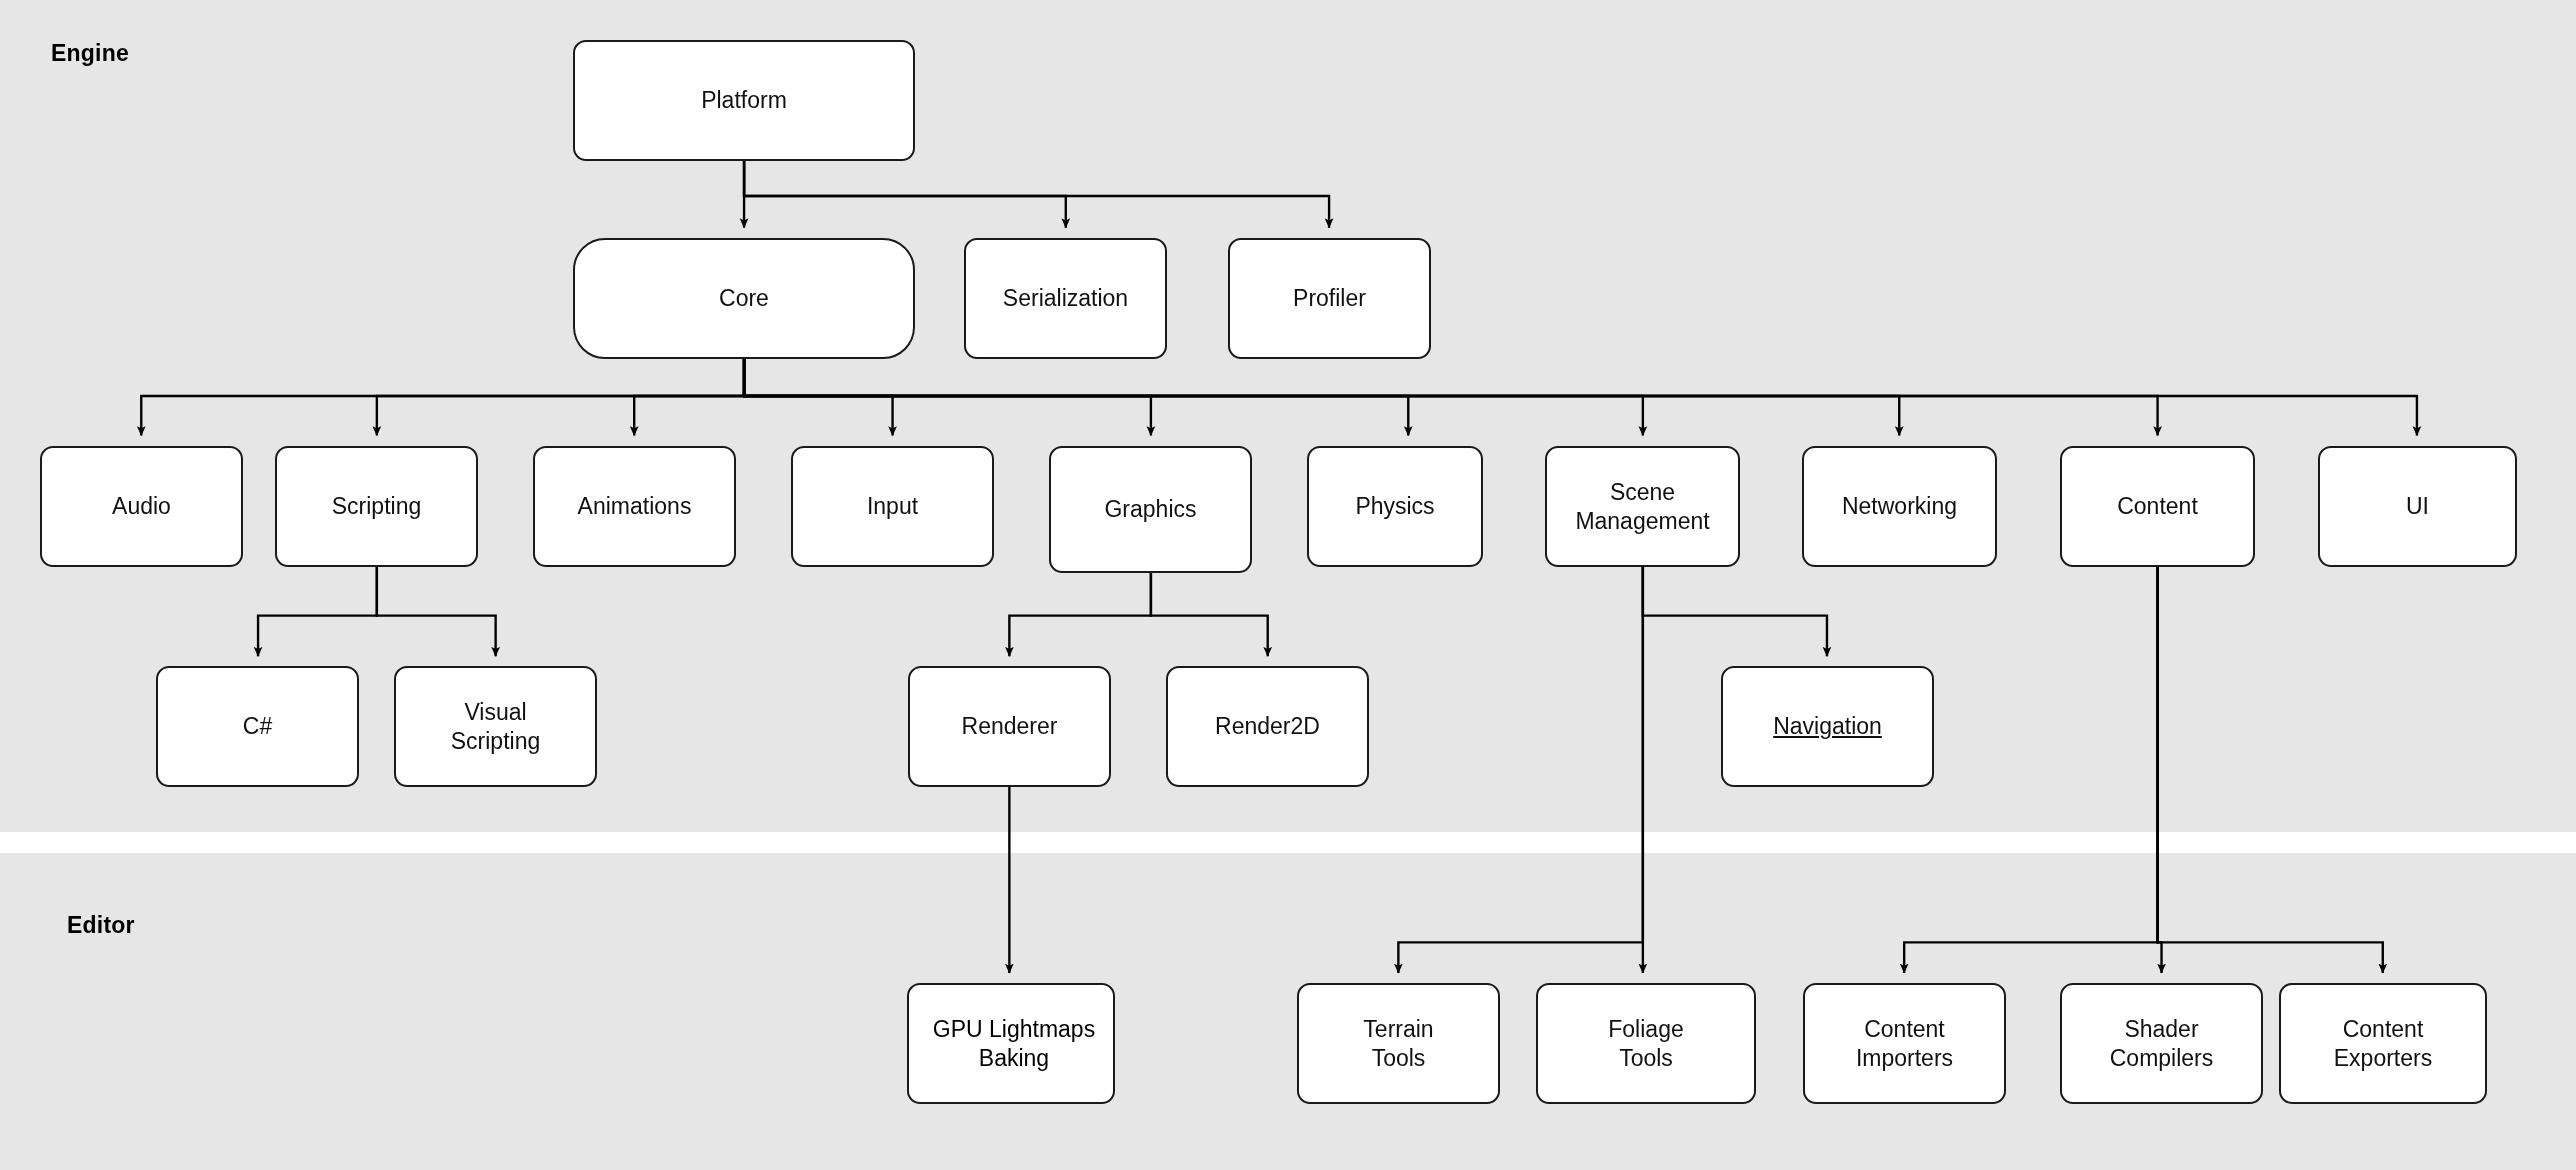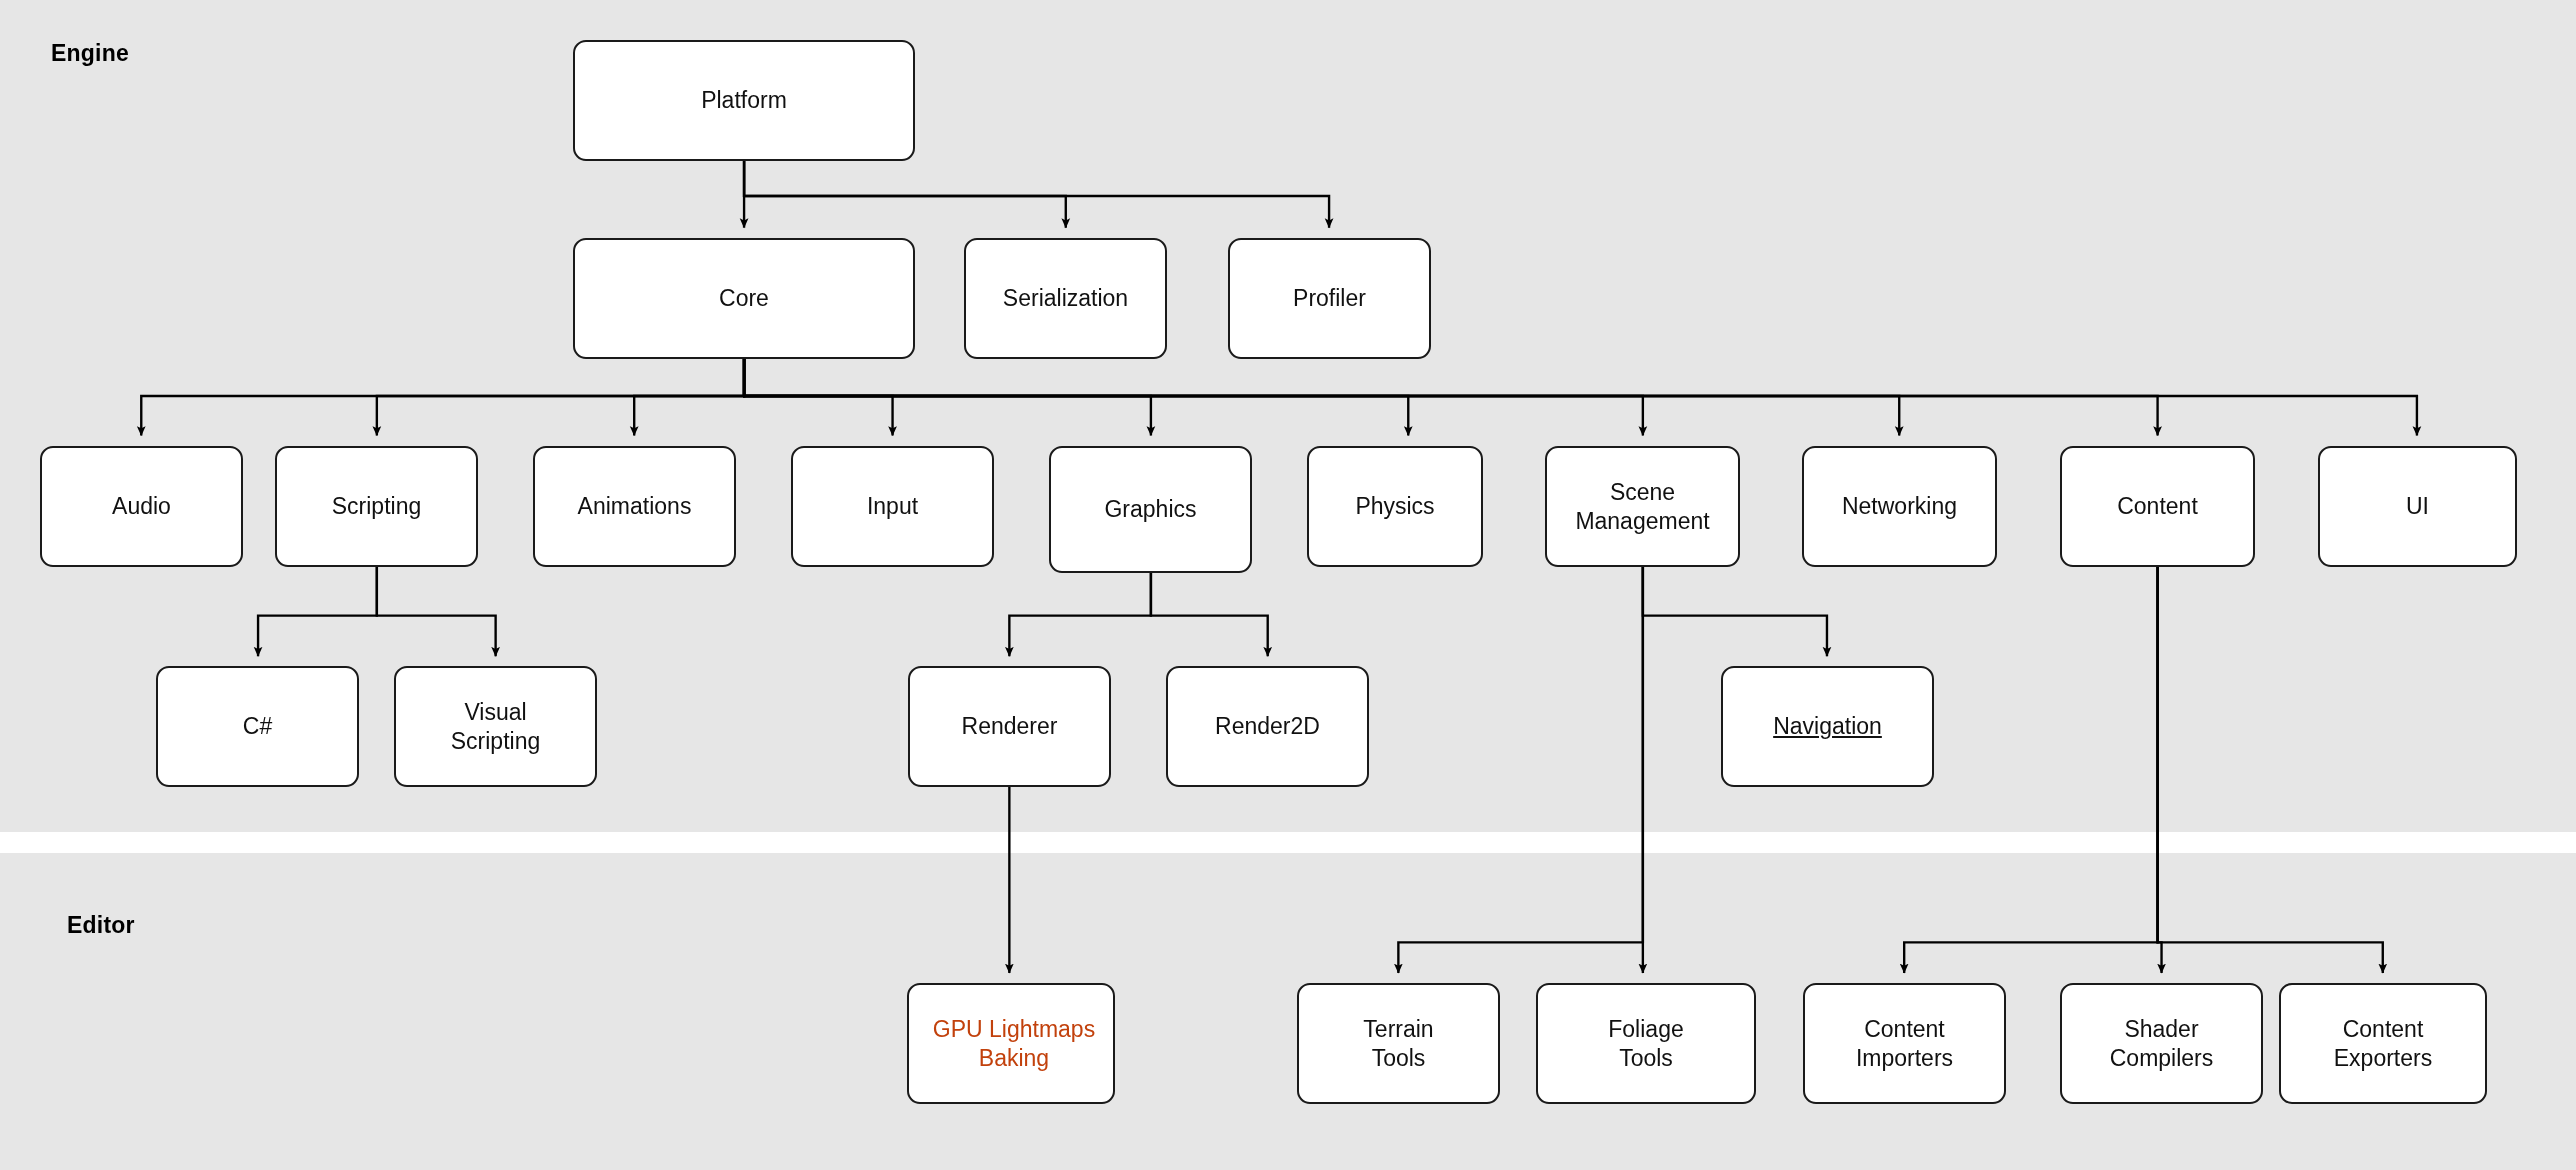--- a/index.html
+++ b/index.html
@@ -59,21 +59,21 @@
         <path d="M2179.5,572 L2179.5,952 L1923.5,952 L1923.5,983" marker-end="url(#arrow)" stroke="#000000" stroke-width="2.4" fill="none"></path>
         <path d="M2179.5,572 L2179.5,952 L2183.5,952 L2183.5,983" marker-end="url(#arrow)" stroke="#000000" stroke-width="2.4" fill="none"></path>
         <path d="M2179.5,572 L2179.5,952 L2407,952 L2407,983" marker-end="url(#arrow)" stroke="#000000" stroke-width="2.4" fill="none"></path>
       </g>
   </svg>
 
   <div id="node-layer">
       <div class="node" style="left: 573px; top: 40px; width: 342px; height: 121px; background: rgb(255, 255, 255); border-color: rgb(26, 26, 26); color: rgb(17, 17, 17);">
         <span>Platform</span>
       </div>
-      <div class="node" style="left: 573px; top: 238px; width: 342px; height: 121px; background: rgb(255, 255, 255); border-color: rgb(26, 26, 26); color: rgb(17, 17, 17);">
+      <div class="node" style="left: 573px; top: 238px; width: 342px; height: 121px; background: rgb(255, 255, 255); border-color: rgb(26, 26, 26); color: rgb(17, 17, 17); border-radius: 32px;">
         <span>Core</span>
       </div>
       <div class="node" style="left: 964px; top: 238px; width: 203px; height: 121px; background: rgb(255, 255, 255); border-color: rgb(26, 26, 26); color: rgb(17, 17, 17);">
         <span>Serialization</span>
       </div>
       <div class="node" style="left: 1228px; top: 238px; width: 203px; height: 121px; background: rgb(255, 255, 255); border-color: rgb(26, 26, 26); color: rgb(17, 17, 17);">
         <span>Profiler</span>
       </div>
       <div class="node" style="left: 40px; top: 446px; width: 203px; height: 121px; background: rgb(255, 255, 255); border-color: rgb(26, 26, 26); color: rgb(17, 17, 17);">
         <span>Audio</span>
@@ -115,21 +115,21 @@
       </div>
       <div class="node" style="left: 908px; top: 666px; width: 203px; height: 121px; background: rgb(255, 255, 255); border-color: rgb(26, 26, 26); color: rgb(17, 17, 17);">
         <span>Renderer</span>
       </div>
       <div class="node" style="left: 1166px; top: 666px; width: 203px; height: 121px; background: rgb(255, 255, 255); border-color: rgb(26, 26, 26); color: rgb(17, 17, 17);">
         <span>Render2D</span>
       </div>
       <div class="node" style="left: 1721px; top: 666px; width: 213px; height: 121px; background: rgb(255, 255, 255); border-color: rgb(26, 26, 26); color: rgb(17, 17, 17); text-decoration: underline;">
         <span>Navigation</span>
       </div>
-      <div class="node" style="left: 907px; top: 983px; width: 208px; height: 121px; background: rgb(255, 255, 255); border-color: rgb(26, 26, 26); color: #c2410c; padding-left: 12px;">
+      <div class="node" style="left: 907px; top: 983px; width: 208px; height: 121px; background: rgb(255, 255, 255); border-color: rgb(26, 26, 26); color: #000000; padding-left: 12px;">
         <span>GPU Lightmaps
 Baking</span>
       </div>
       <div class="node" style="left: 1297px; top: 983px; width: 203px; height: 121px; background: rgb(255, 255, 255); border-color: rgb(26, 26, 26); color: rgb(17, 17, 17);">
         <span>Terrain
 Tools</span>
       </div>
       <div class="node" style="left: 1536px; top: 983px; width: 220px; height: 121px; background: rgb(255, 255, 255); border-color: rgb(26, 26, 26); color: rgb(17, 17, 17);">
         <span>Foliage
 Tools</span>

